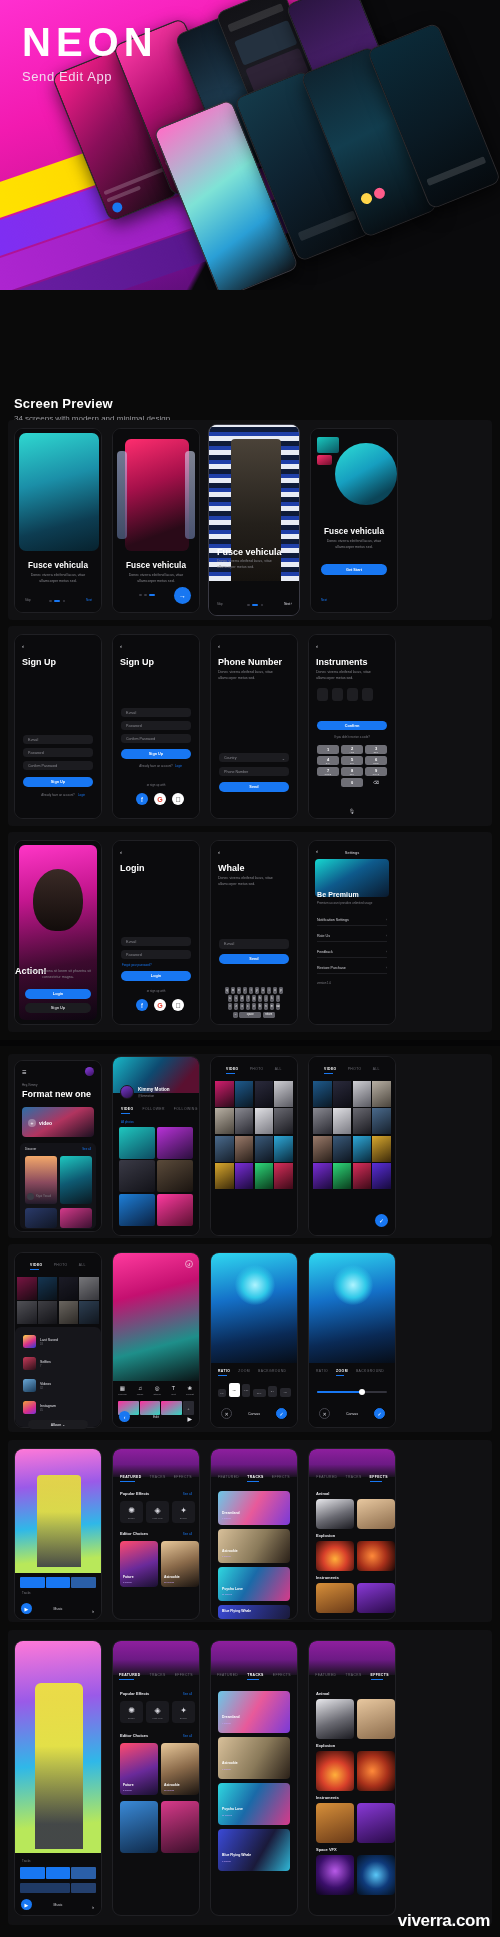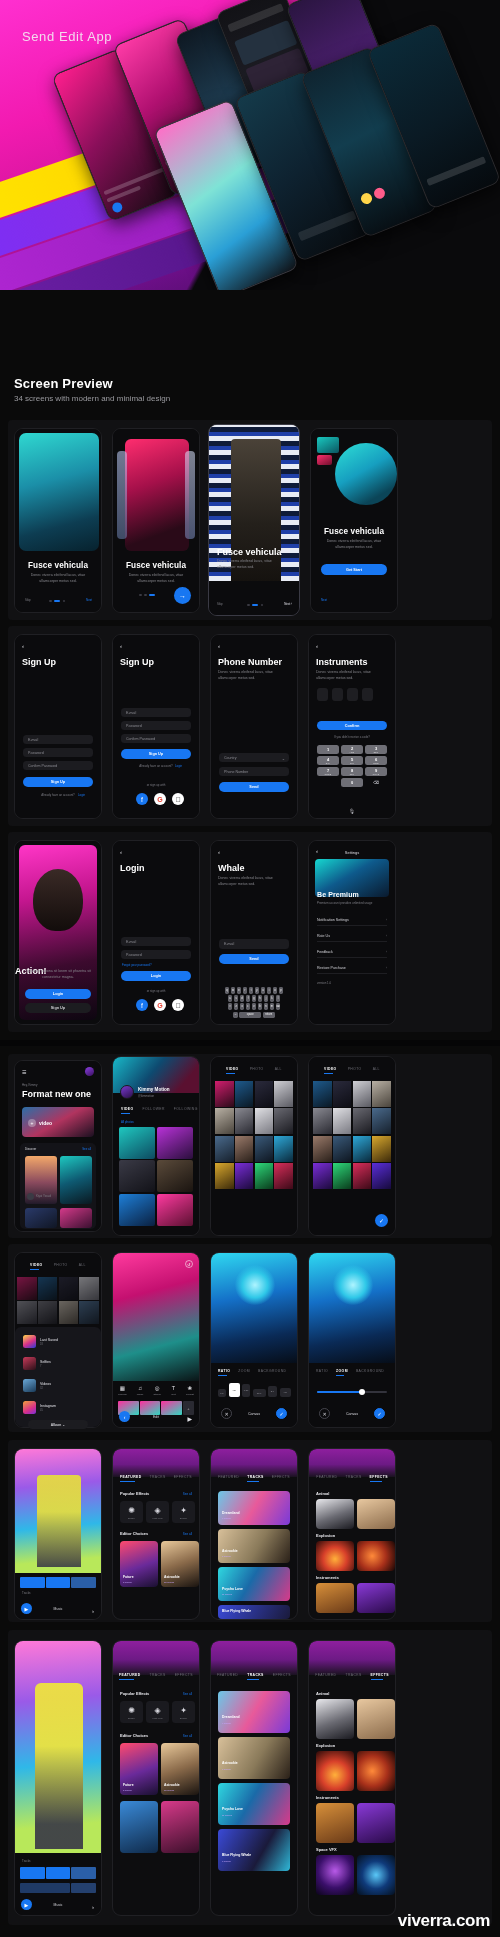--- a/index.html
+++ b/index.html
@@ -34,21 +34,21 @@
   .hero-phones { position:absolute; left:78px; top:8px; width:430px; height:280px; z-index:4; }
   .hp {
     position:absolute; background:#111; border:1.5px solid #2a2a2e; border-radius:9px;
     overflow:hidden; box-shadow:0 6px 18px rgba(0,0,0,.65);
   }
   .hp-img { position:absolute; inset:0; }
   .hp-bar { position:absolute; left:6%; right:6%; height:4px; border-radius:2px; background:rgba(255,255,255,.2); }
 
   
   .sec { position:absolute; left:14px; }
-  .sec h2 { font-size:13px; font-weight:700; letter-spacing:.2px; }
+  .sec h2 { font-size:13px; font-weight:700; letter-spacing:.2px;margin-top:20px; }
   .sec p  { font-size:8px; color:#9a9a9f; margin-top:3px; }
 
   
   .panel { position:absolute; background:#111113; }
 
   
   .ph {
     position:absolute; background:#0d0d0f; border-radius:9px; overflow:hidden;
     border:1px solid #202024;
   }
@@ -222,20 +222,21 @@
         <div style="width:11px;height:11px;border-radius:50%;background:#ff5c8a;"></div>
       </div>
     </div>
     <div class="hp" style="left:318px;top:22px;width:76px;height:172px;transform:rotate(-22deg);">
       <div class="hp-img" style="background:linear-gradient(170deg,#0b2a38,#0a1a24 55%,#060a0e);"></div>
       <div style="position:absolute;left:8%;bottom:22px;right:8%;height:7px;border-radius:2px;background:rgba(255,255,255,.14);"></div>
     </div>
   </div>
 
   <div class="hero-logo">
+    <div class="logo-text">NEON</div>
     <div class="logo-sub">Send Edit App</div>
   </div>
 </div>
 
 <div class="sec" style="top:376px;">
   <h2>Screen Preview</h2>
   <p>34 screens with modern and minimal design</p>
 </div>
 
 <div class="panel" style="left:8px;top:420px;width:484px;height:200px;border-radius:4px;"></div>

